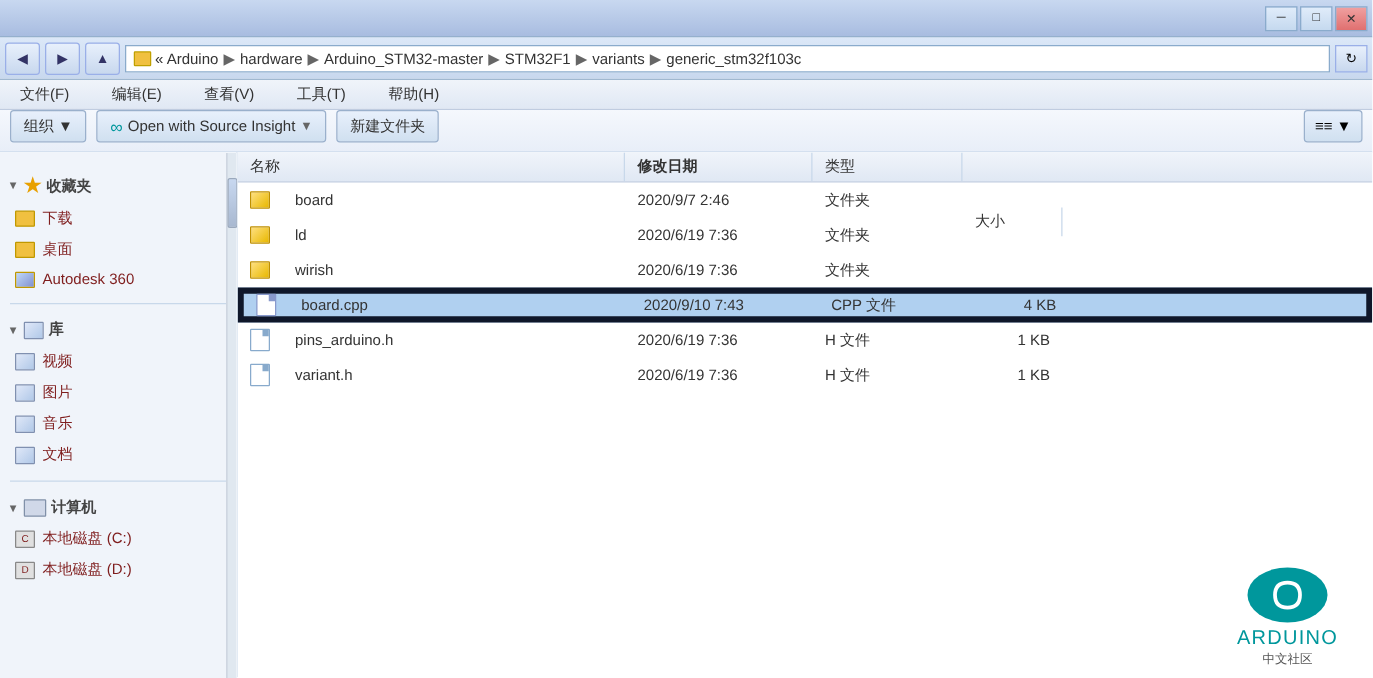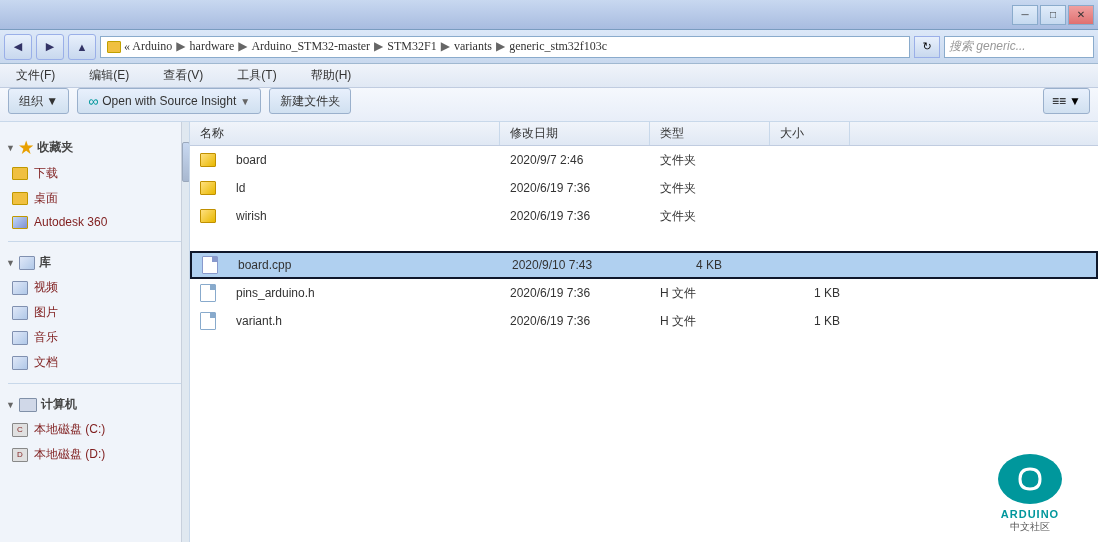--- a/index.html
+++ b/index.html
@@ -68,21 +68,20 @@
       flex: 1;
       height: 22px;
       background: white;
       border: 1px solid #8aabcc;
       display: flex;
       align-items: center;
       padding: 0 6px;
       font-size: 12px;
       color: #333;
       overflow: hidden;
-      font-family: Liberation Serif, serif;
     }
     .address-path {
       display: flex;
       align-items: center;
       gap: 2px;
       font-size: 12px;
     }
     .path-sep {
       color: #666;
       margin: 0 2px;
@@ -334,41 +333,40 @@
       font-size: 12px;
       color: #333;
       border-right: 1px solid #c8d8ea;
       height: 100%;
       display: flex;
       align-items: center;
       cursor: pointer;
       user-select: none;
     }
     .col-name { width: 310px; }
-    .col-date { width: 150px; }
+    .col-date { width: 150px; font-weight: bold; }
     .col-type { width: 120px; }
-    .col-size { width: 80px; }
+    .col-size { width: 80px; margin-top: 44px; }
 
     
     .file-rows {
       overflow-y: auto;
       height: calc(100% - 24px);
     }
     .file-row {
       display: flex;
       align-items: center;
       height: 28px;
       padding: 0;
       cursor: pointer;
       border-bottom: none;
     }
     .file-row.selected {
       background: #b0d0f0;
-      border: 2px solid #0f172a;
-      margin-top: 21px;
+      border: 5px solid #0f172a;
     }
     .file-cell {
       padding: 0 10px;
       font-size: 12px;
       color: #333;
       display: flex;
       align-items: center;
       gap: 20px;
       height: 100%;
     }
@@ -478,23 +476,20 @@
       <span>Arduino_STM32-master</span>
       <span class="path-sep">▶</span>
       <span>STM32F1</span>
       <span class="path-sep">▶</span>
       <span>variants</span>
       <span class="path-sep">▶</span>
       <span>generic_stm32f103c</span>
     </span>
   </div>
   <div class="refresh-btn">↻</div>
-  <div class="search-box">
-    <span>搜索 generic...</span>
-  </div>
 </div>
 
 <div class="menu-bar">
   <div class="menu-item">文件(F)</div>
   <div class="menu-item">编辑(E)</div>
   <div class="menu-item">查看(V)</div>
   <div class="menu-item">工具(T)</div>
   <div class="menu-item">帮助(H)</div>
 </div>
 
@@ -626,20 +621,21 @@
         <div class="file-cell type">文件夹</div>
         <div class="file-cell size"></div>
       </div>
 
       <div class="file-row selected">
         <div class="file-cell name">
           <div class="cpp-icon"></div>
           <span>board.cpp</span>
         </div>
         <div class="file-cell date">2020/9/10  7:43</div>
+        <div class="file-cell type">CPP 文件</div>
         <div class="file-cell size">4 KB</div>
       </div>
 
       <div class="file-row">
         <div class="file-cell name">
           <div class="h-icon"></div>
           <span>pins_arduino.h</span>
         </div>
         <div class="file-cell date">2020/6/19  7:36</div>
         <div class="file-cell type">H 文件</div>
@@ -659,19 +655,19 @@
     </div>
 
     <div class="arduino-logo">
       <div class="arduino-circle">
         <svg width="40" height="30" viewBox="0 0 40 30">
           <path d="M10,15 Q10,5 20,5 Q30,5 30,15 Q30,25 20,25 Q10,25 10,15" fill="none" stroke="white" stroke-width="3"></path>
           <path d="M12,15 L18,15 M22,15 L28,15" stroke="#00979c" stroke-width="2.5"></path>
         </svg>
       </div>
       <div style="margin-top:4px; display:flex; flex-direction:column; align-items:center;">
-        <span style="font-size:11px; font-weight:bold; color:#00979c; letter-spacing:1px;">ARDUINO</span>
+        <span style="font-size:16px; font-weight:normal; color:#00979c; letter-spacing:1px;">ARDUINO</span>
         <span style="font-size:10px; color:#555;">中文社区</span>
       </div>
     </div>
 
   </div>
 </div>
 
 </body></html>

